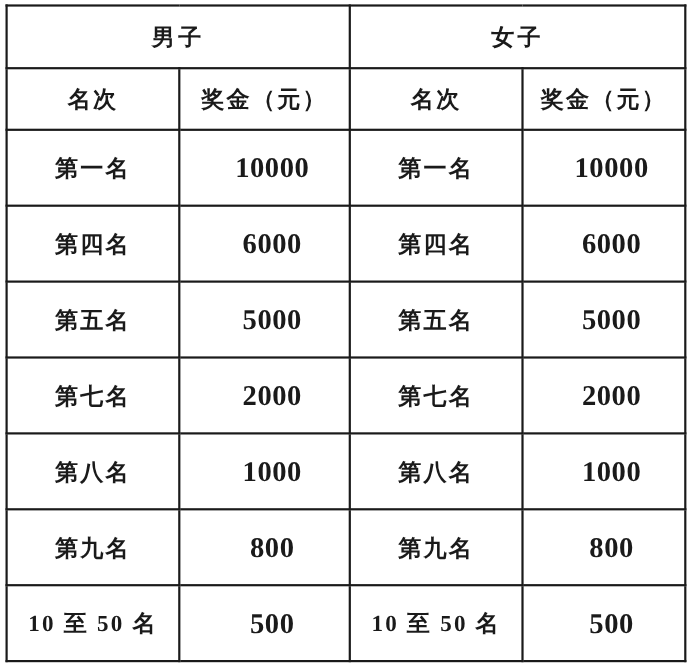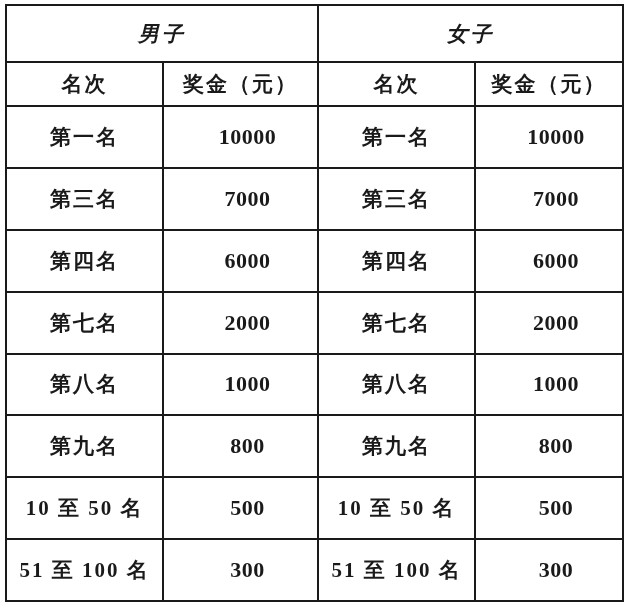--- a/index.html
+++ b/index.html
@@ -34,36 +34,35 @@
     background: #ffffff;
   }
   col.c1 { width: 157px; }
   col.c2 { width: 155px; }
   col.c3 { width: 157px; }
   col.c4 { width: 148px; }
   tr.group-row {
     height: 57px;
     font-size: 21px;
     letter-spacing: 3px;
-    font-style: italic;
   }
   tr.col-row {
-    height: 44px;
+    height: 56px;
     font-size: 21px;
     letter-spacing: 2px;
   }
   tbody tr {
     height: 46px;
   }
   td.rank {
     font-size: 21px;
     letter-spacing: 2px;
   }
   td.prize {
-    font-size: 22px;
+    font-size: 26px;
     letter-spacing: 0.5px;
     padding-left: 14px;
   }
 </style>
 </head>
 <body>
 
 <table class="prize-table">
   <colgroup>
     <col class="c1">
@@ -84,30 +83,30 @@
     </tr>
   </thead>
   <tbody>
       <tr>
         <td class="rank">第一名</td>
         <td class="prize">10000</td>
         <td class="rank">第一名</td>
         <td class="prize">10000</td>
       </tr>
       <tr>
-        <td class="rank">第三名</td>
-        <td class="prize">7000</td>
-        <td class="rank">第三名</td>
-        <td class="prize">7000</td>
-      </tr>
-      <tr>
         <td class="rank">第四名</td>
         <td class="prize">6000</td>
         <td class="rank">第四名</td>
         <td class="prize">6000</td>
+      </tr>
+      <tr>
+        <td class="rank">第五名</td>
+        <td class="prize">5000</td>
+        <td class="rank">第五名</td>
+        <td class="prize">5000</td>
       </tr>
       <tr>
         <td class="rank">第七名</td>
         <td class="prize">2000</td>
         <td class="rank">第七名</td>
         <td class="prize">2000</td>
       </tr>
       <tr>
         <td class="rank">第八名</td>
         <td class="prize">1000</td>
@@ -119,20 +118,14 @@
         <td class="prize">800</td>
         <td class="rank">第九名</td>
         <td class="prize">800</td>
       </tr>
       <tr>
         <td class="rank">10 至 50 名</td>
         <td class="prize">500</td>
         <td class="rank">10 至 50 名</td>
         <td class="prize">500</td>
       </tr>
-      <tr>
-        <td class="rank">51 至 100 名</td>
-        <td class="prize">300</td>
-        <td class="rank">51 至 100 名</td>
-        <td class="prize">300</td>
-      </tr>
     </tbody>
 </table>
 
 </body></html>

